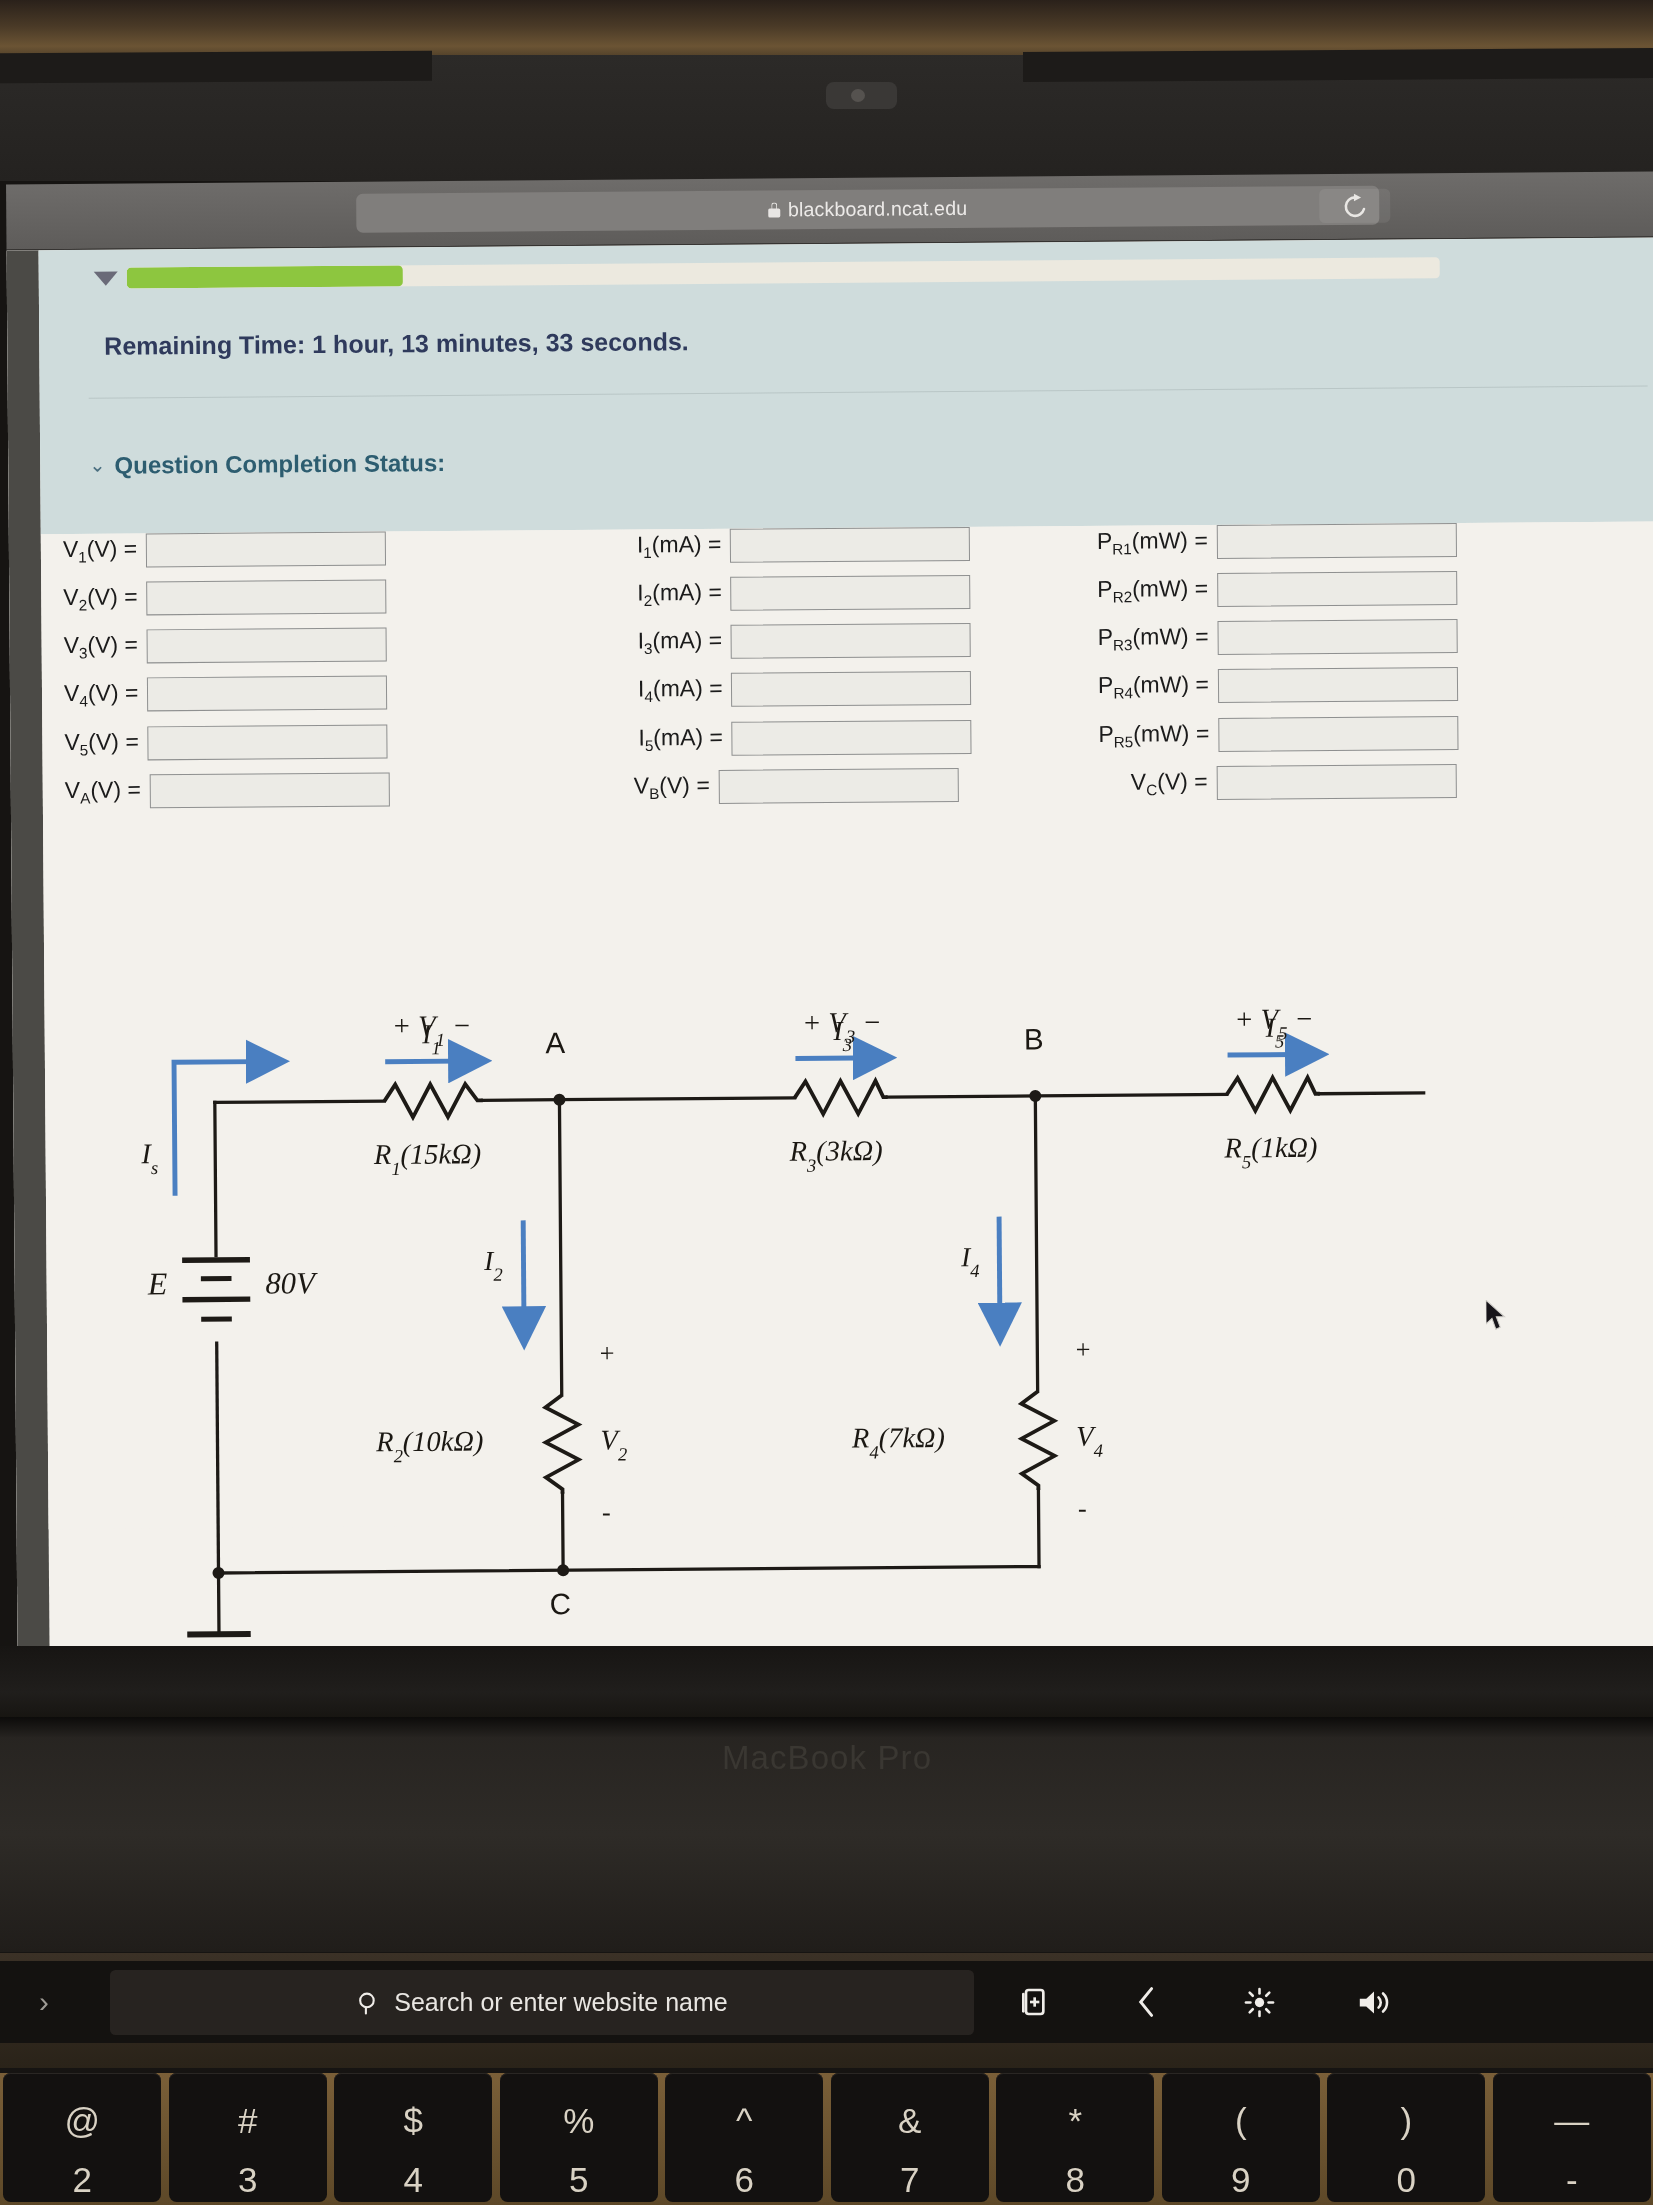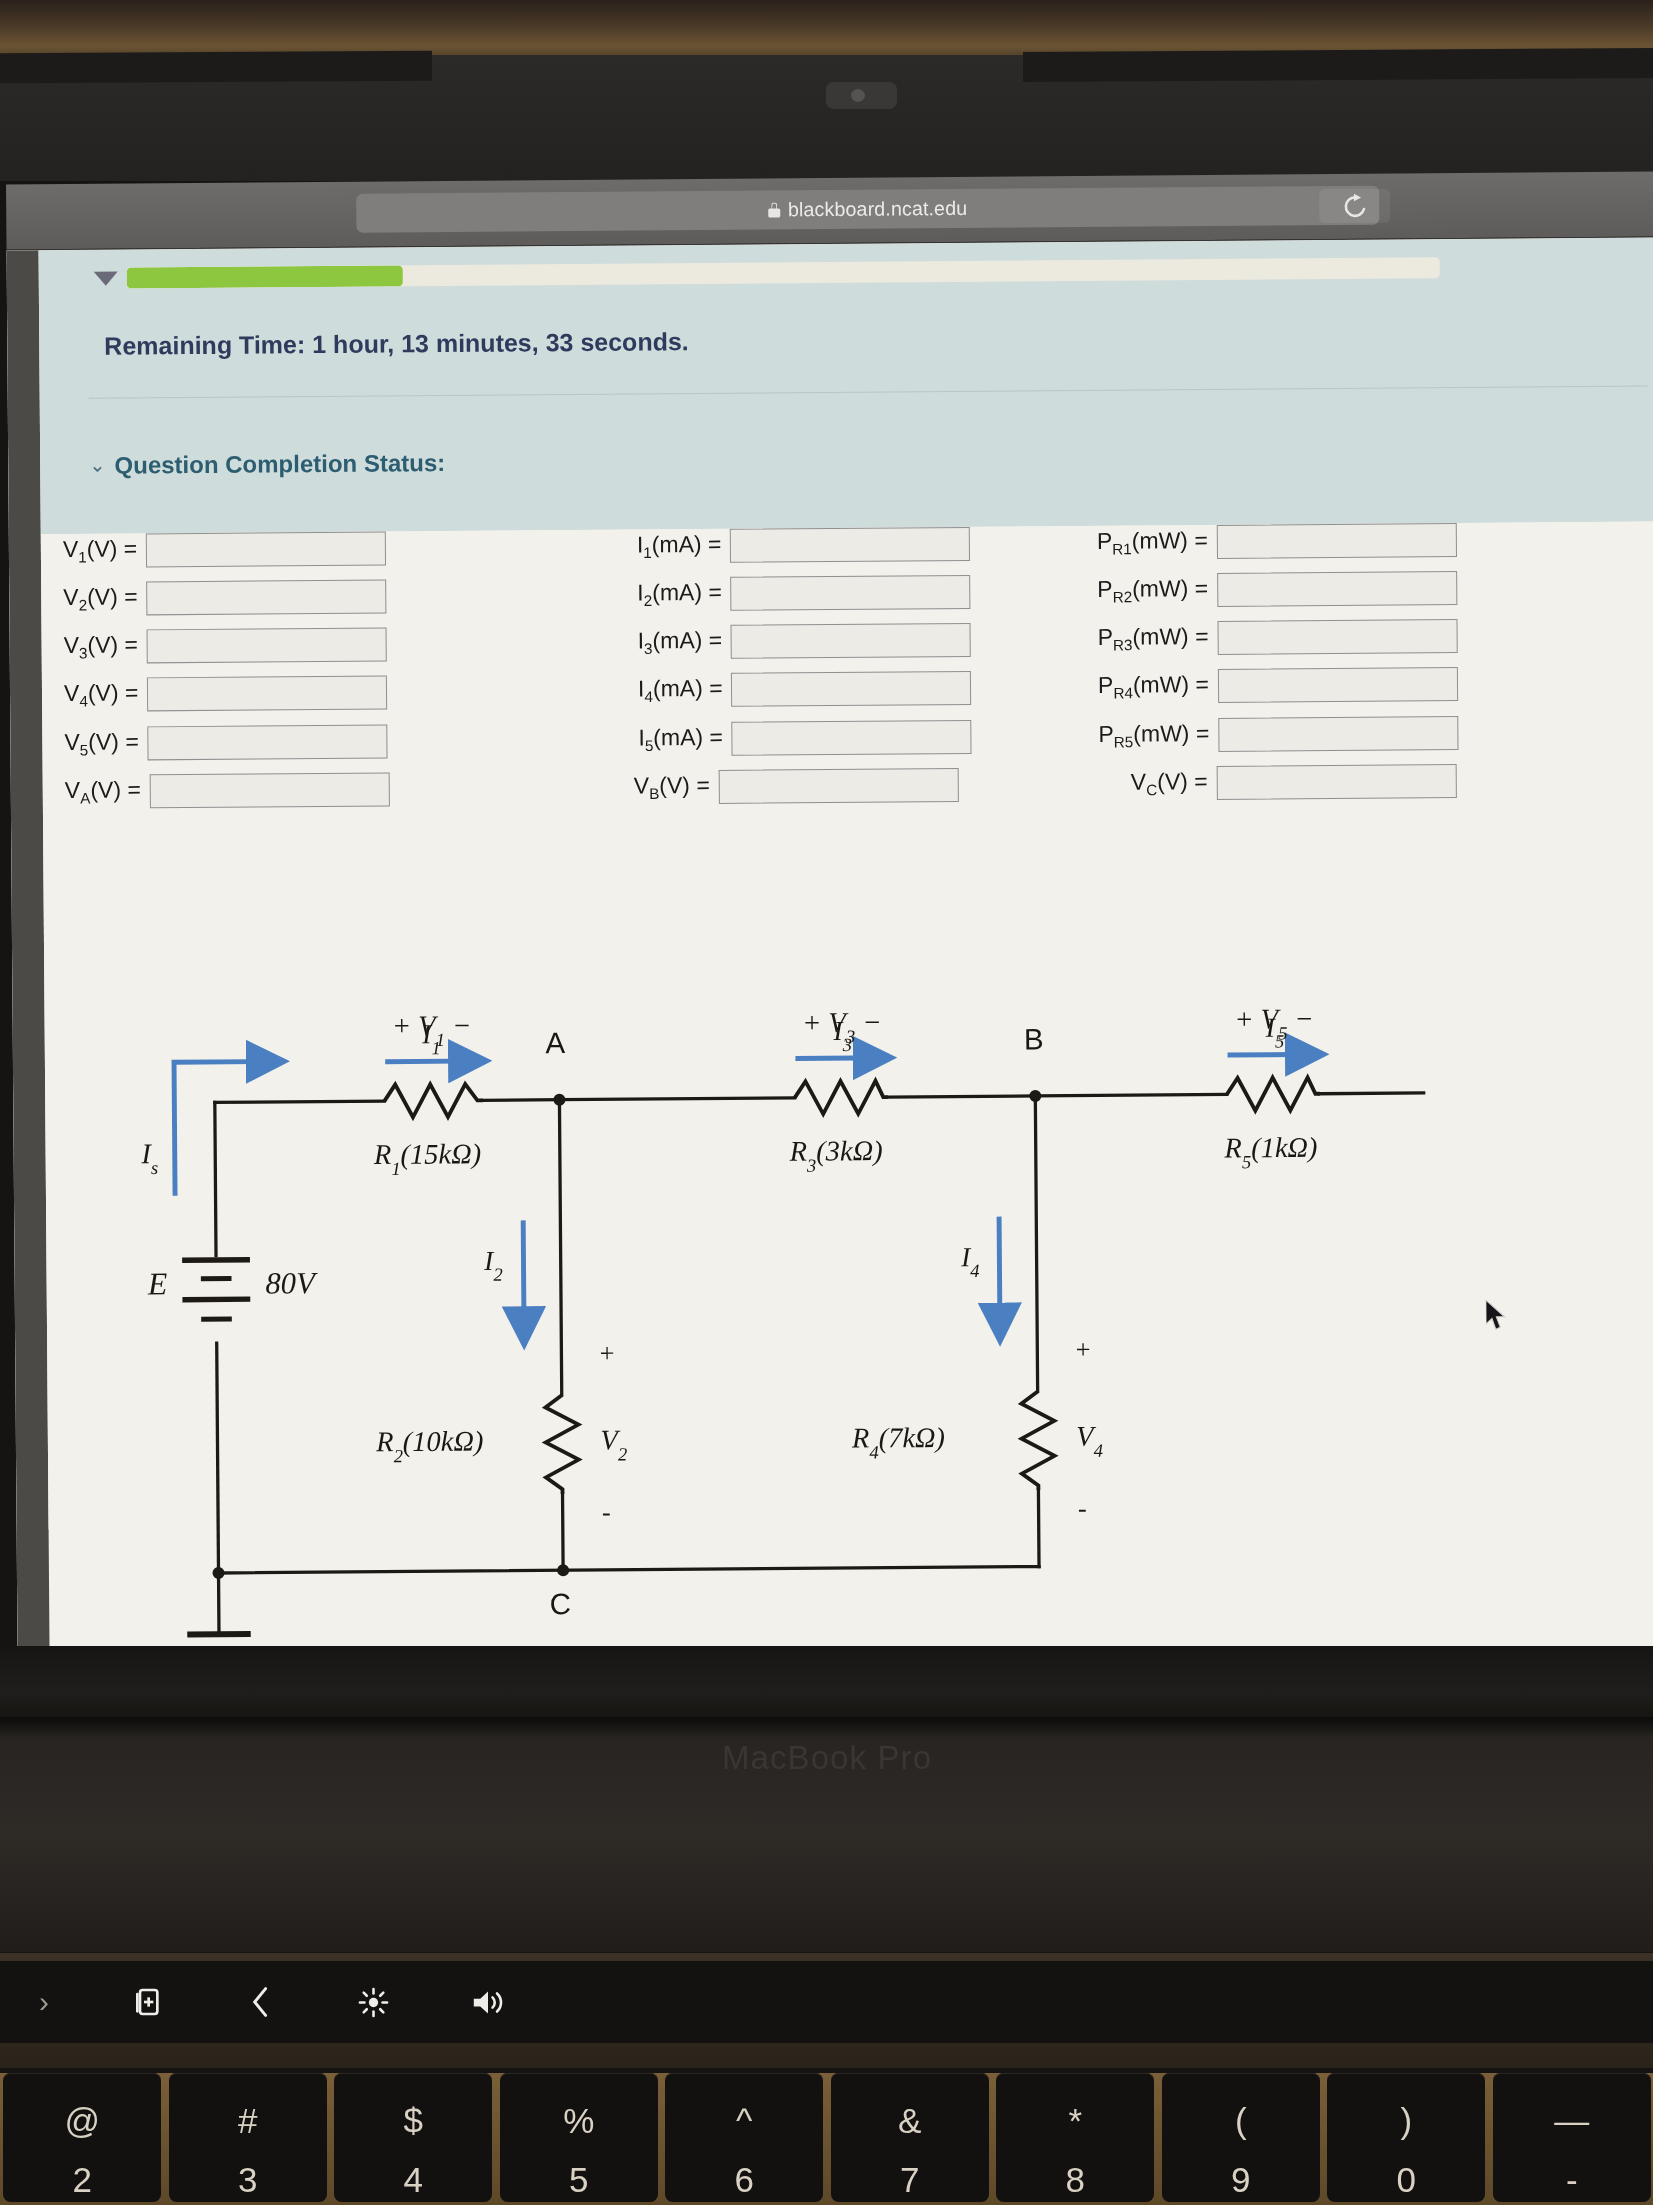--- a/index.html
+++ b/index.html
@@ -436,20 +436,27 @@
   </div>
 
   <div class="screen-bezel-bottom"></div>
   <div class="laptop-base"></div>
   <div class="hinge-shadow"></div>
   <div class="bezel-logo">MacBook Pro</div>
 
   <div class="touchbar-strip"></div>
   <div class="touchbar">
     <div class="tb-esc">›</div>
+    <div class="tb-search">
+      <svg width="25" height="25" viewBox="0 0 24 24">
+        <circle cx="10.5" cy="10" r="6.5" fill="none" stroke="#f0ede9" stroke-width="2"></circle>
+        <line x1="9.5" y1="16.5" x2="9.5" y2="22.5" stroke="#f0ede9" stroke-width="2" stroke-linecap="round"></line>
+      </svg>
+      <span>Search or enter website name</span>
+    </div>
     <div class="tb-icons">
       <span class="tb-icon">
         <svg width="32" height="32" viewBox="0 0 24 24">
           <rect x="6" y="3" width="13" height="18" rx="2" fill="none" stroke="#f0ede9" stroke-width="2"></rect>
           <path d="M4 6 L4 19" stroke="#f0ede9" stroke-width="2" stroke-linecap="round"></path>
           <line x1="12.5" y1="8.5" x2="12.5" y2="15.5" stroke="#f0ede9" stroke-width="2"></line>
           <line x1="9" y1="12" x2="16" y2="12" stroke="#f0ede9" stroke-width="2"></line>
         </svg>
       </span>
       <span class="tb-icon">

